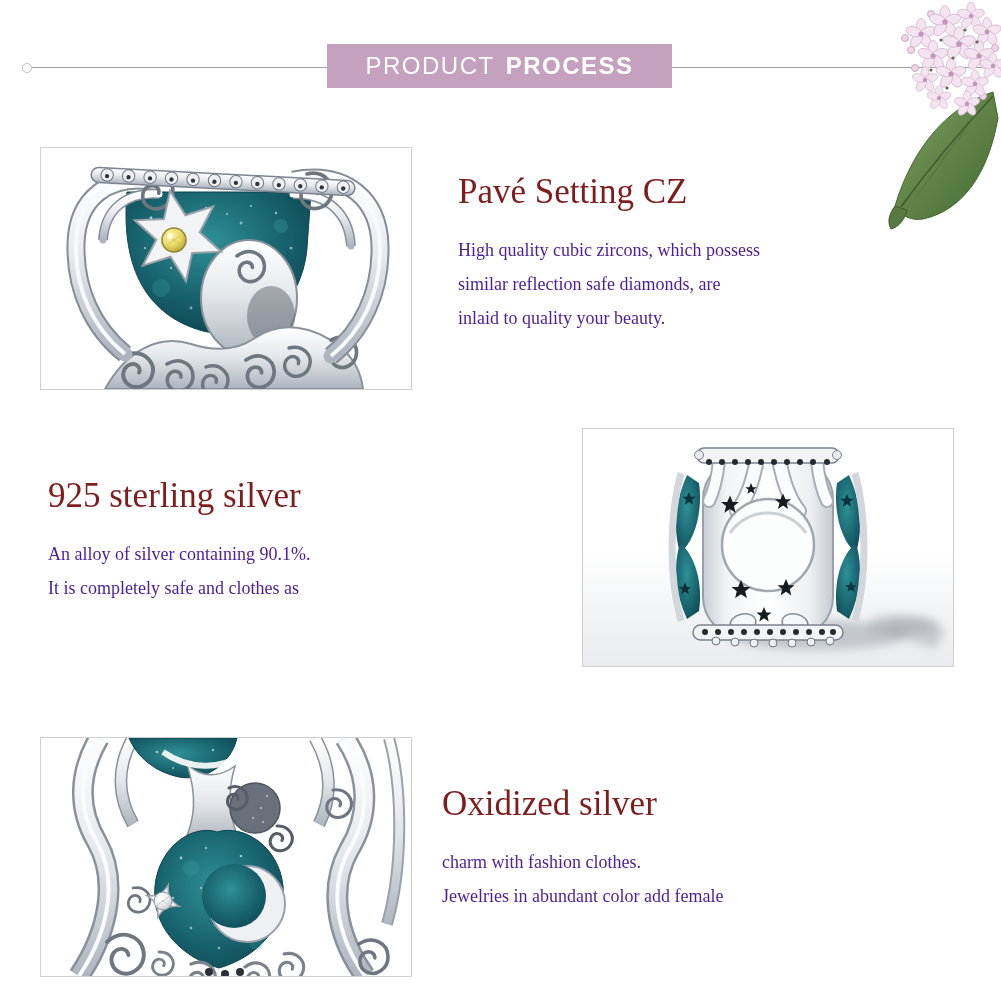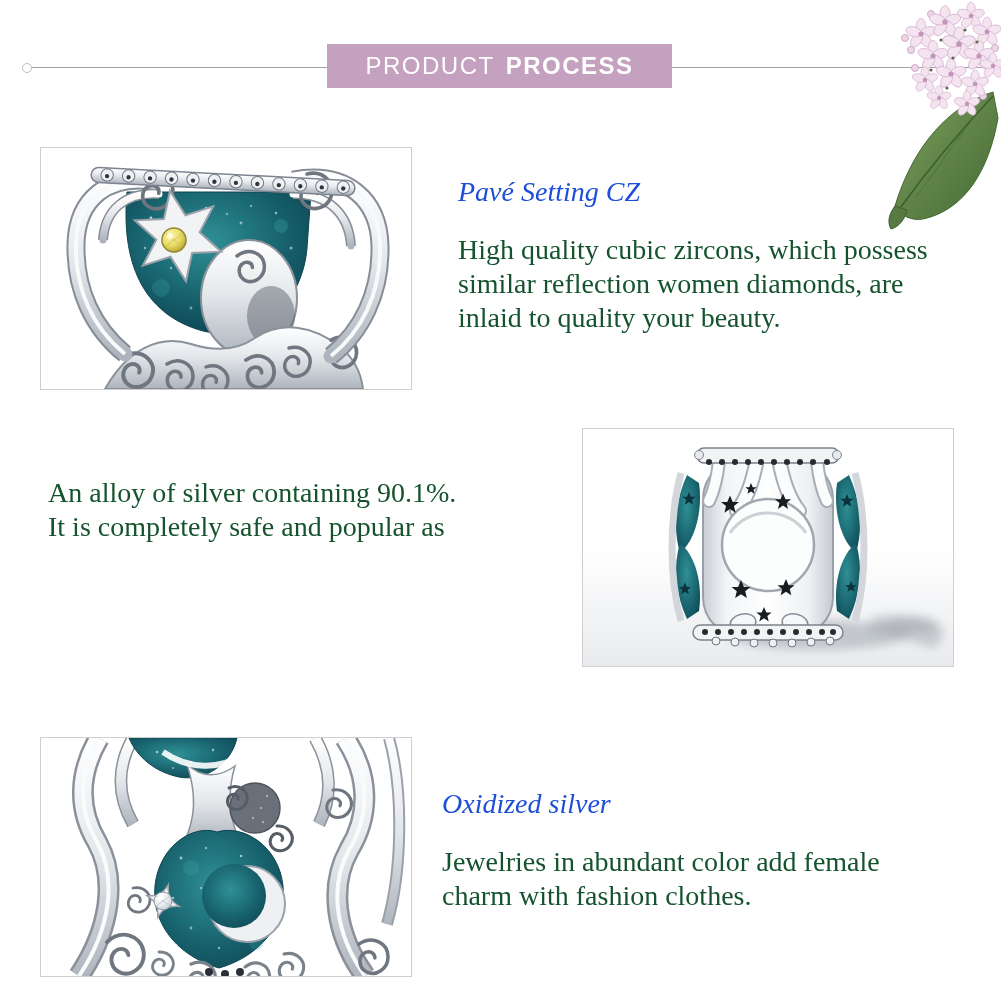--- a/index.html
+++ b/index.html
@@ -19,22 +19,22 @@
   .frame{position:absolute;border:1px solid #cfcfcf;background:#fff;box-sizing:content-box;}
   #frame1{left:40px;top:147px;width:370px;height:241px;}
   #frame2{left:582px;top:428px;width:370px;height:237px;}
   #frame3{left:40px;top:737px;width:370px;height:238px;}
   .frame svg{display:block;width:100%;height:100%;}
   
   .tblock{position:absolute;}
   #tb1{left:458px;top:172px;}
   #tb2{left:48px;top:476px;}
   #tb3{left:442px;top:784px;}
-  .h{font-size:28px;line-height:40px;color:#1d4ed8;font-weight:400;margin:0 0 21px 0;font-style:italic;}
-  .b{font-size:28px;line-height:34px;color:#14532d;white-space:nowrap;}
+  .h{font-size:35px;line-height:40px;color:#7f1d1d;font-weight:400;margin:0 0 21px 0;}
+  .b{font-size:18px;line-height:34px;color:#4c1d95;white-space:nowrap;}
 </style>
 </head>
 <body>
 
 <div class="page">
 
   <div class="rule"></div>
   <div class="rule-dot"></div>
   <div class="banner">
     <span class="t1">PRODUCT</span>
@@ -200,27 +200,28 @@
           <path d="M125 86l16 12M125 98l16 -12" stroke="#cdbf56" stroke-width="1" opacity="0.8"></path>
           <circle cx="129" cy="88" r="3" fill="#fffce0" opacity="0.9"></circle>
         </g>
       </g>
     </svg>
   </div>
 
   <div class="tblock" id="tb1">
     <div class="h">Pavé Setting CZ</div>
     <div class="b">High quality cubic zircons, which possess</div>
-    <div class="b">similar reflection women diamonds, are</div>
+    <div class="b">similar reflection safe diamonds, are</div>
     <div class="b">inlaid to quality your beauty.</div>
   </div>
 
   <div class="tblock" id="tb2">
+    <div class="h">925 sterling silver</div>
     <div class="b">An alloy of silver containing 90.1%.</div>
-    <div class="b">It is completely safe and popular as</div>
+    <div class="b">It is completely safe and clothes as</div>
   </div>
 
   <div class="frame" id="frame2">
     <svg viewBox="0 0 370 237" aria-hidden="true">
       <defs>
         <linearGradient id="g2s" x1="0" y1="0" x2="1" y2="0">
           <stop offset="0" stop-color="#c9ced4"></stop>
             <stop offset="0.18" stop-color="#f2f4f6"></stop>
             <stop offset="0.5" stop-color="#ffffff"></stop>
           <stop offset="0.82" stop-color="#eef0f3"></stop>
@@ -431,17 +432,17 @@
             <circle cx="168" cy="234" r="4"></circle>
             <circle cx="184" cy="236" r="4"></circle>
             <circle cx="199" cy="234" r="4"></circle>
           </g>
       </g>
     </svg>
   </div>
 
   <div class="tblock" id="tb3">
     <div class="h">Oxidized silver</div>
+    <div class="b">charm with fashion clothes.</div>
     <div class="b">Jewelries in abundant color add female</div>
-    <div class="b">charm with fashion clothes.</div>
   </div>
 
 </div>
 
 </body></html>

